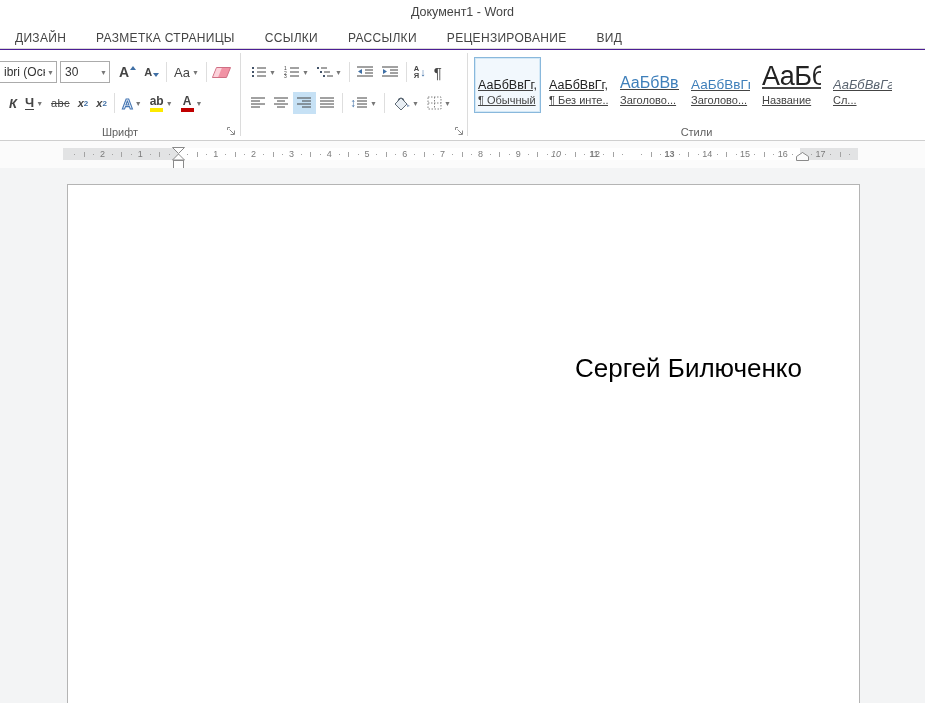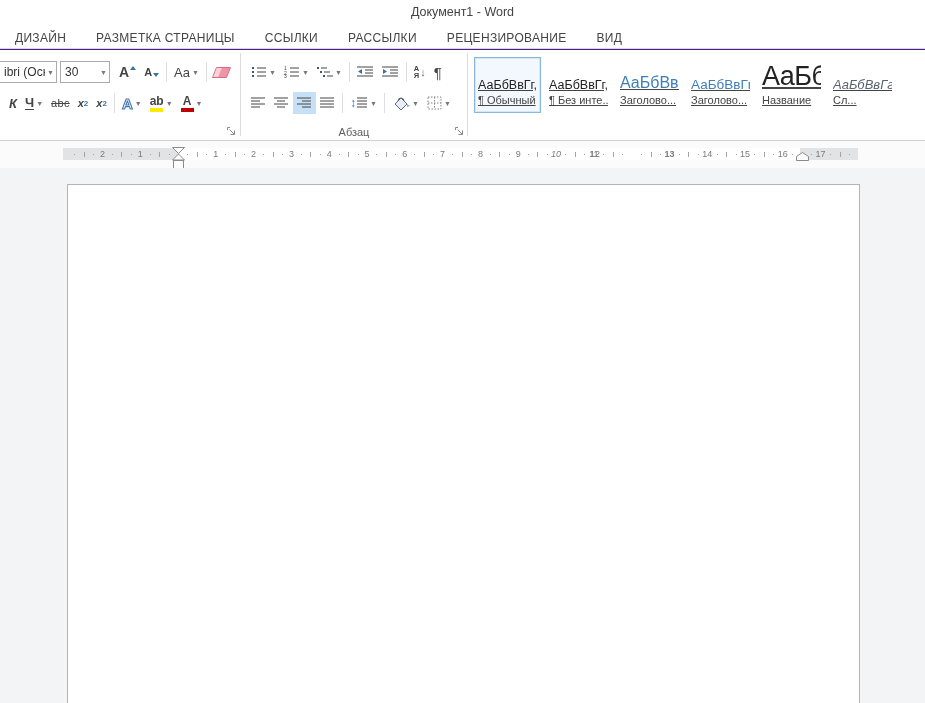--- a/index.html
+++ b/index.html
@@ -173,20 +173,21 @@
           <span class="chev">▼</span>
         </button>
         <button class="btn">
           <span class="colstack">
             <span class="t" style="font-size:12px;">А</span>
             <span class="bar red"></span>
           </span>
           <span class="chev">▼</span>
         </button>
       </div>
+      <div class="grplabel">Шрифт</div>
       <svg class="launcher" style="right:3px;" viewBox="0 0 11 11">
         <path d="M1.5,4 V1.5 H4" fill="none" stroke="#8a8a8a" stroke-width="1"></path>
         <path d="M3.5,3.5 L8,8" stroke="#8a8a8a" stroke-width="1"></path>
         <path d="M8.5,4.5 V8.5 H4.5" fill="none" stroke="#8a8a8a" stroke-width="1"></path>
       </svg>
     </div>
 
     <div class="vsep" style="left:240px;"></div>
 
     <div class="grp grp-para">
@@ -310,21 +311,20 @@
         </button>
         <button class="btn">
           <svg width="15" height="14">
             <rect x="1" y="1" width="13" height="12" fill="none" stroke="#848484" stroke-dasharray="1.5,1.5"></rect>
             <line x1="7.5" y1="1" x2="7.5" y2="13" stroke="#848484" stroke-dasharray="1.5,1.5"></line>
             <line x1="1" y1="7" x2="14" y2="7" stroke="#848484" stroke-dasharray="1.5,1.5"></line>
           </svg>
           <span class="chev">▼</span>
         </button>
       </div>
-      <div class="grplabel">Абзац</div>
       <svg class="launcher" style="right:2px;" viewBox="0 0 11 11">
         <path d="M1.5,4 V1.5 H4" fill="none" stroke="#8a8a8a" stroke-width="1"></path>
         <path d="M3.5,3.5 L8,8" stroke="#8a8a8a" stroke-width="1"></path>
         <path d="M8.5,4.5 V8.5 H4.5" fill="none" stroke="#8a8a8a" stroke-width="1"></path>
       </svg>
     </div>
 
     <div class="vsep" style="left:467px;"></div>
 
     <div class="grp grp-styles">
@@ -347,20 +347,21 @@
         </div>
         <div class="style-item">
           <div class="sp k-title">АаБбВвГг</div>
           <div class="sn">Название</div>
         </div>
         <div class="style-item">
           <div class="sp k-emph">АаБбВвГг</div>
           <div class="sn">Сл...</div>
         </div>
       </div>
+      <div class="grplabel">Стили</div>
     </div>
   </div>
 
   <div class="rulerband">
     <div class="rseg gray" style="left:63px;width:115px;"></div>
     <div class="rseg white" style="left:178px;width:622px;"></div>
     <div class="rseg gray" style="left:800px;width:58px;"></div>
     <div>
         <span class="rtick-dot" style="left: 74.05px;"></span>
         <span class="rtick-bar" style="left: 83.5px;"></span>
@@ -450,16 +451,17 @@
       <polygon points="7.5,7 13.5,13 1.5,13" fill="#fff" stroke="#8a8a8a"></polygon>
     </svg>
     <div class="marker" style="left:173px;top:19px;width:9px;height:7px;background:#fff;border:1px solid #8a8a8a;"></div>
     <svg class="marker" style="left:796px;top:11px;" width="13" height="9">
       <polygon points="0.5,8.5 0.5,4.5 6.5,0.5 12.5,4.5 12.5,8.5" fill="#fbfbfb" stroke="#8a8a8a"></polygon>
     </svg>
   </div>
 
   <div class="docarea">
     <div class="page">
+      <div class="doc-author">Сергей Билюченко</div>
     </div>
   </div>
 
 </div>
 
 </body></html>

